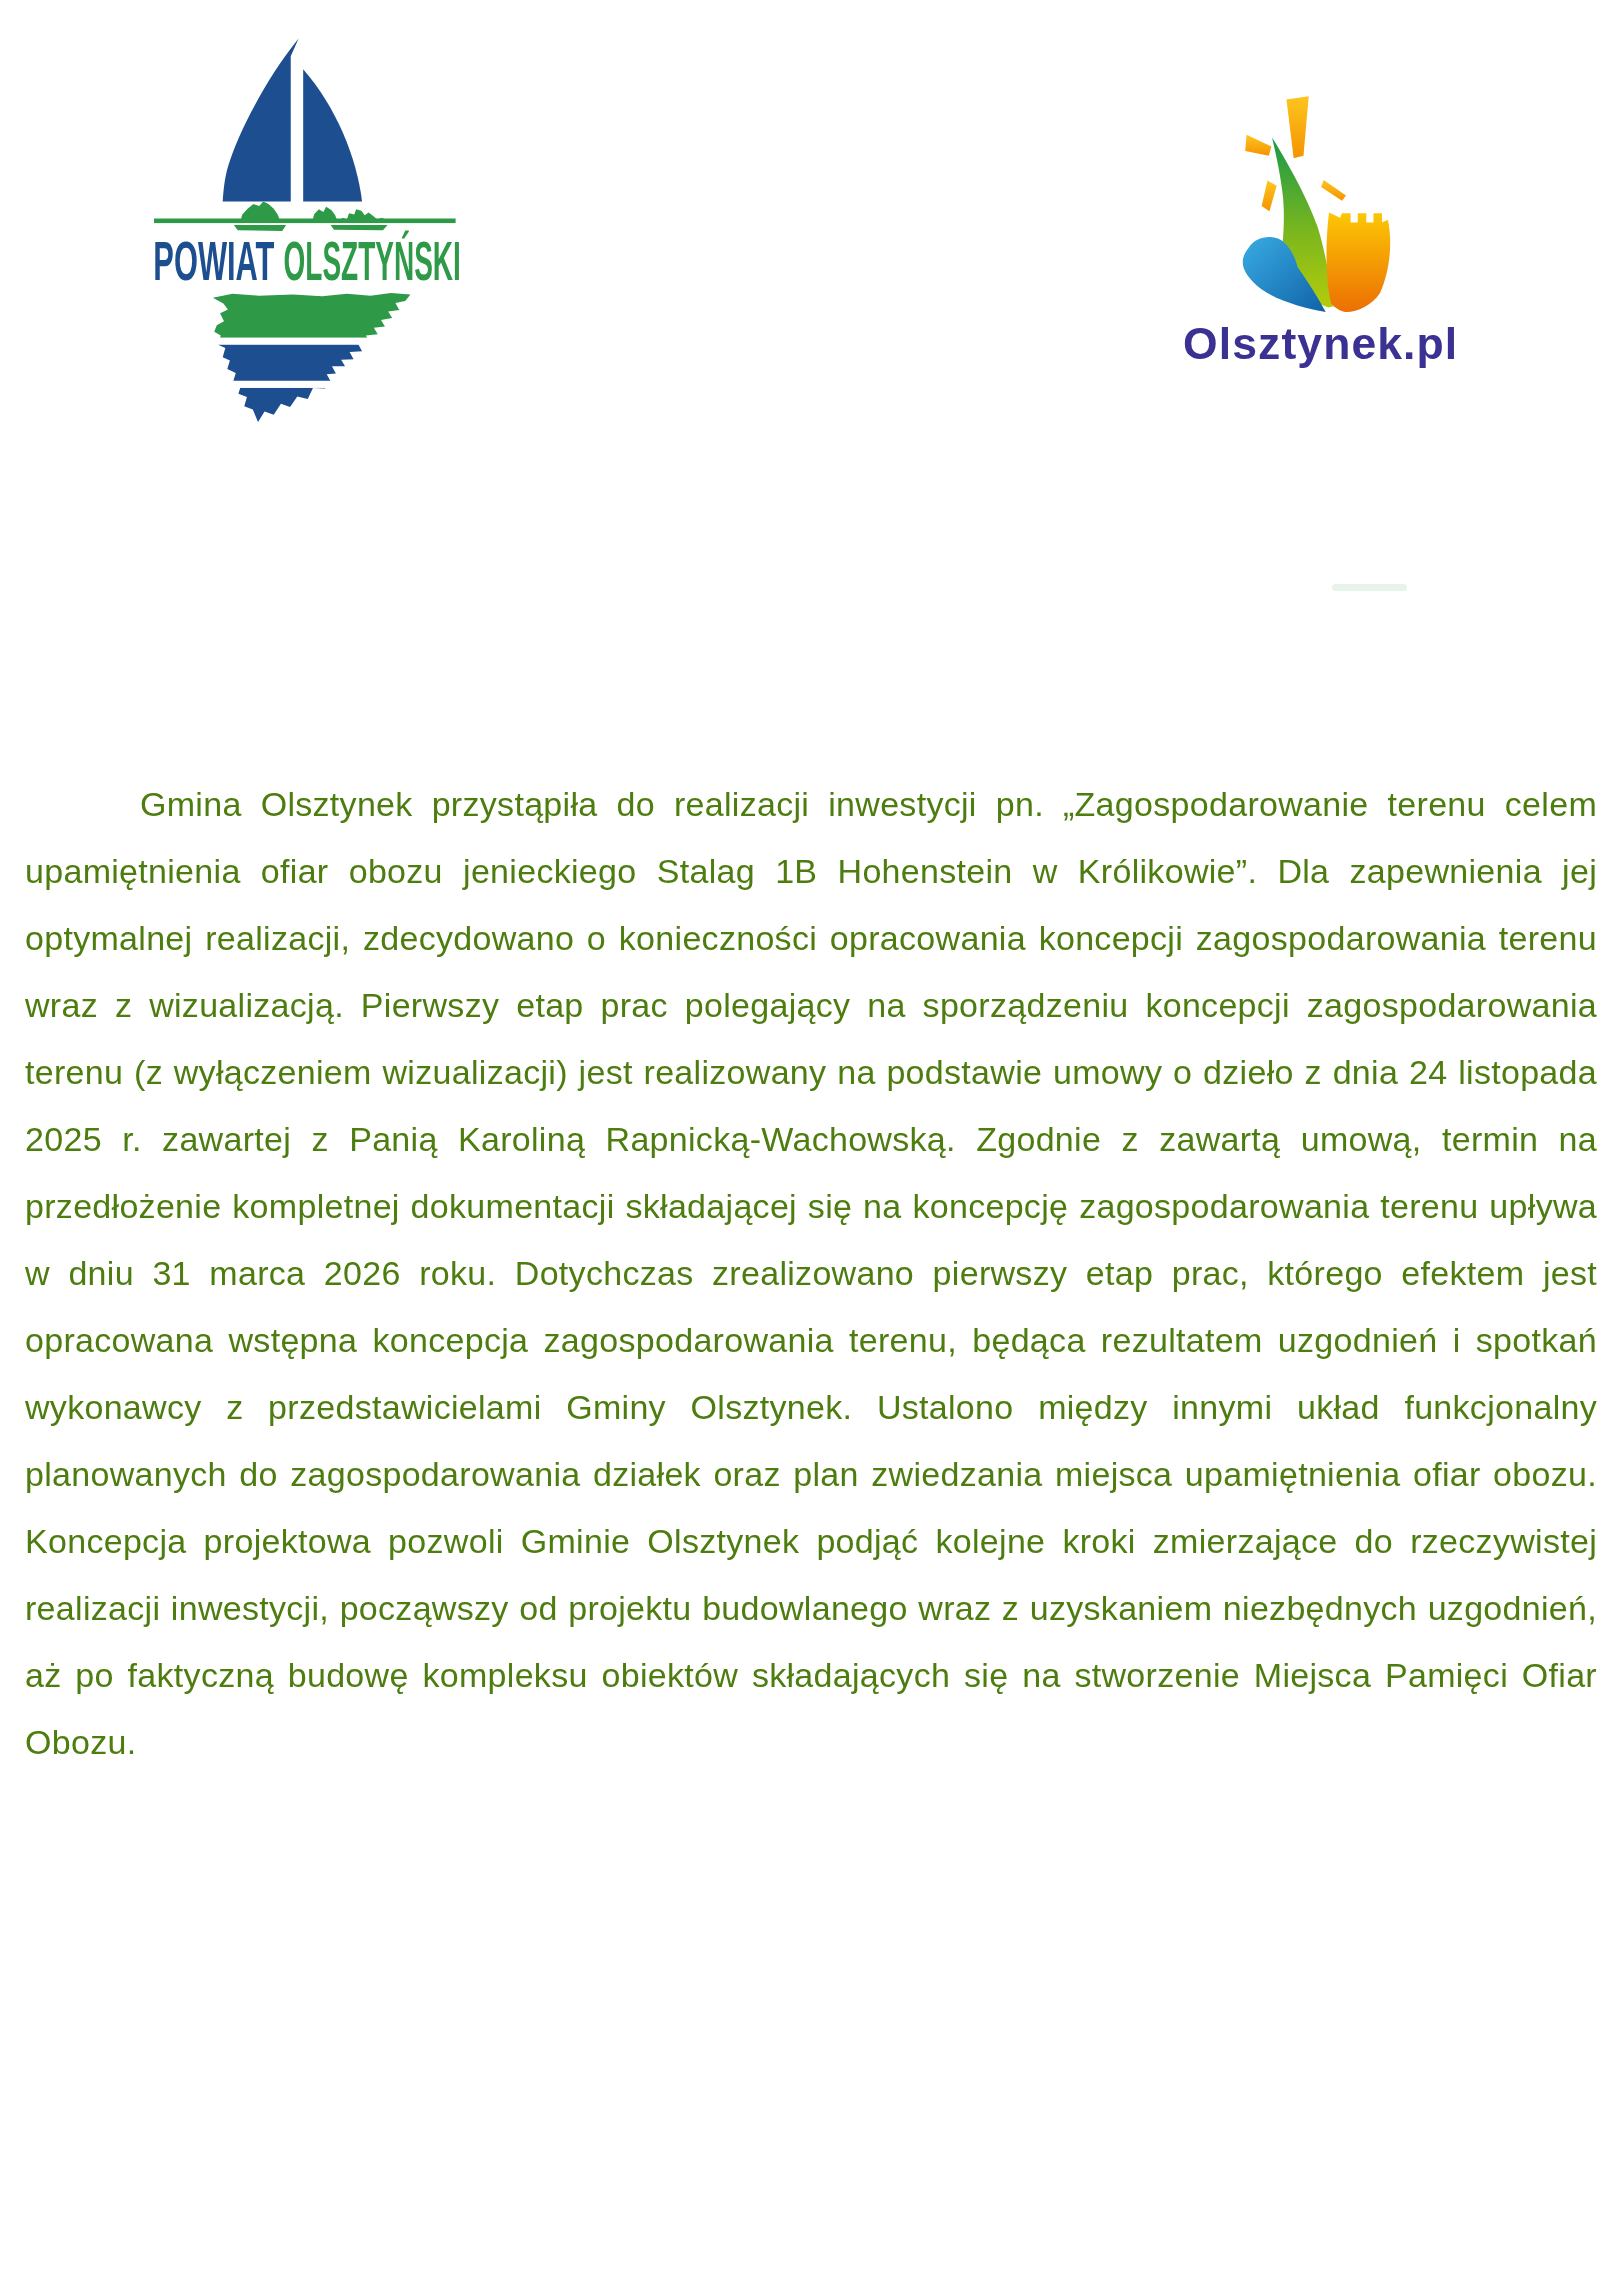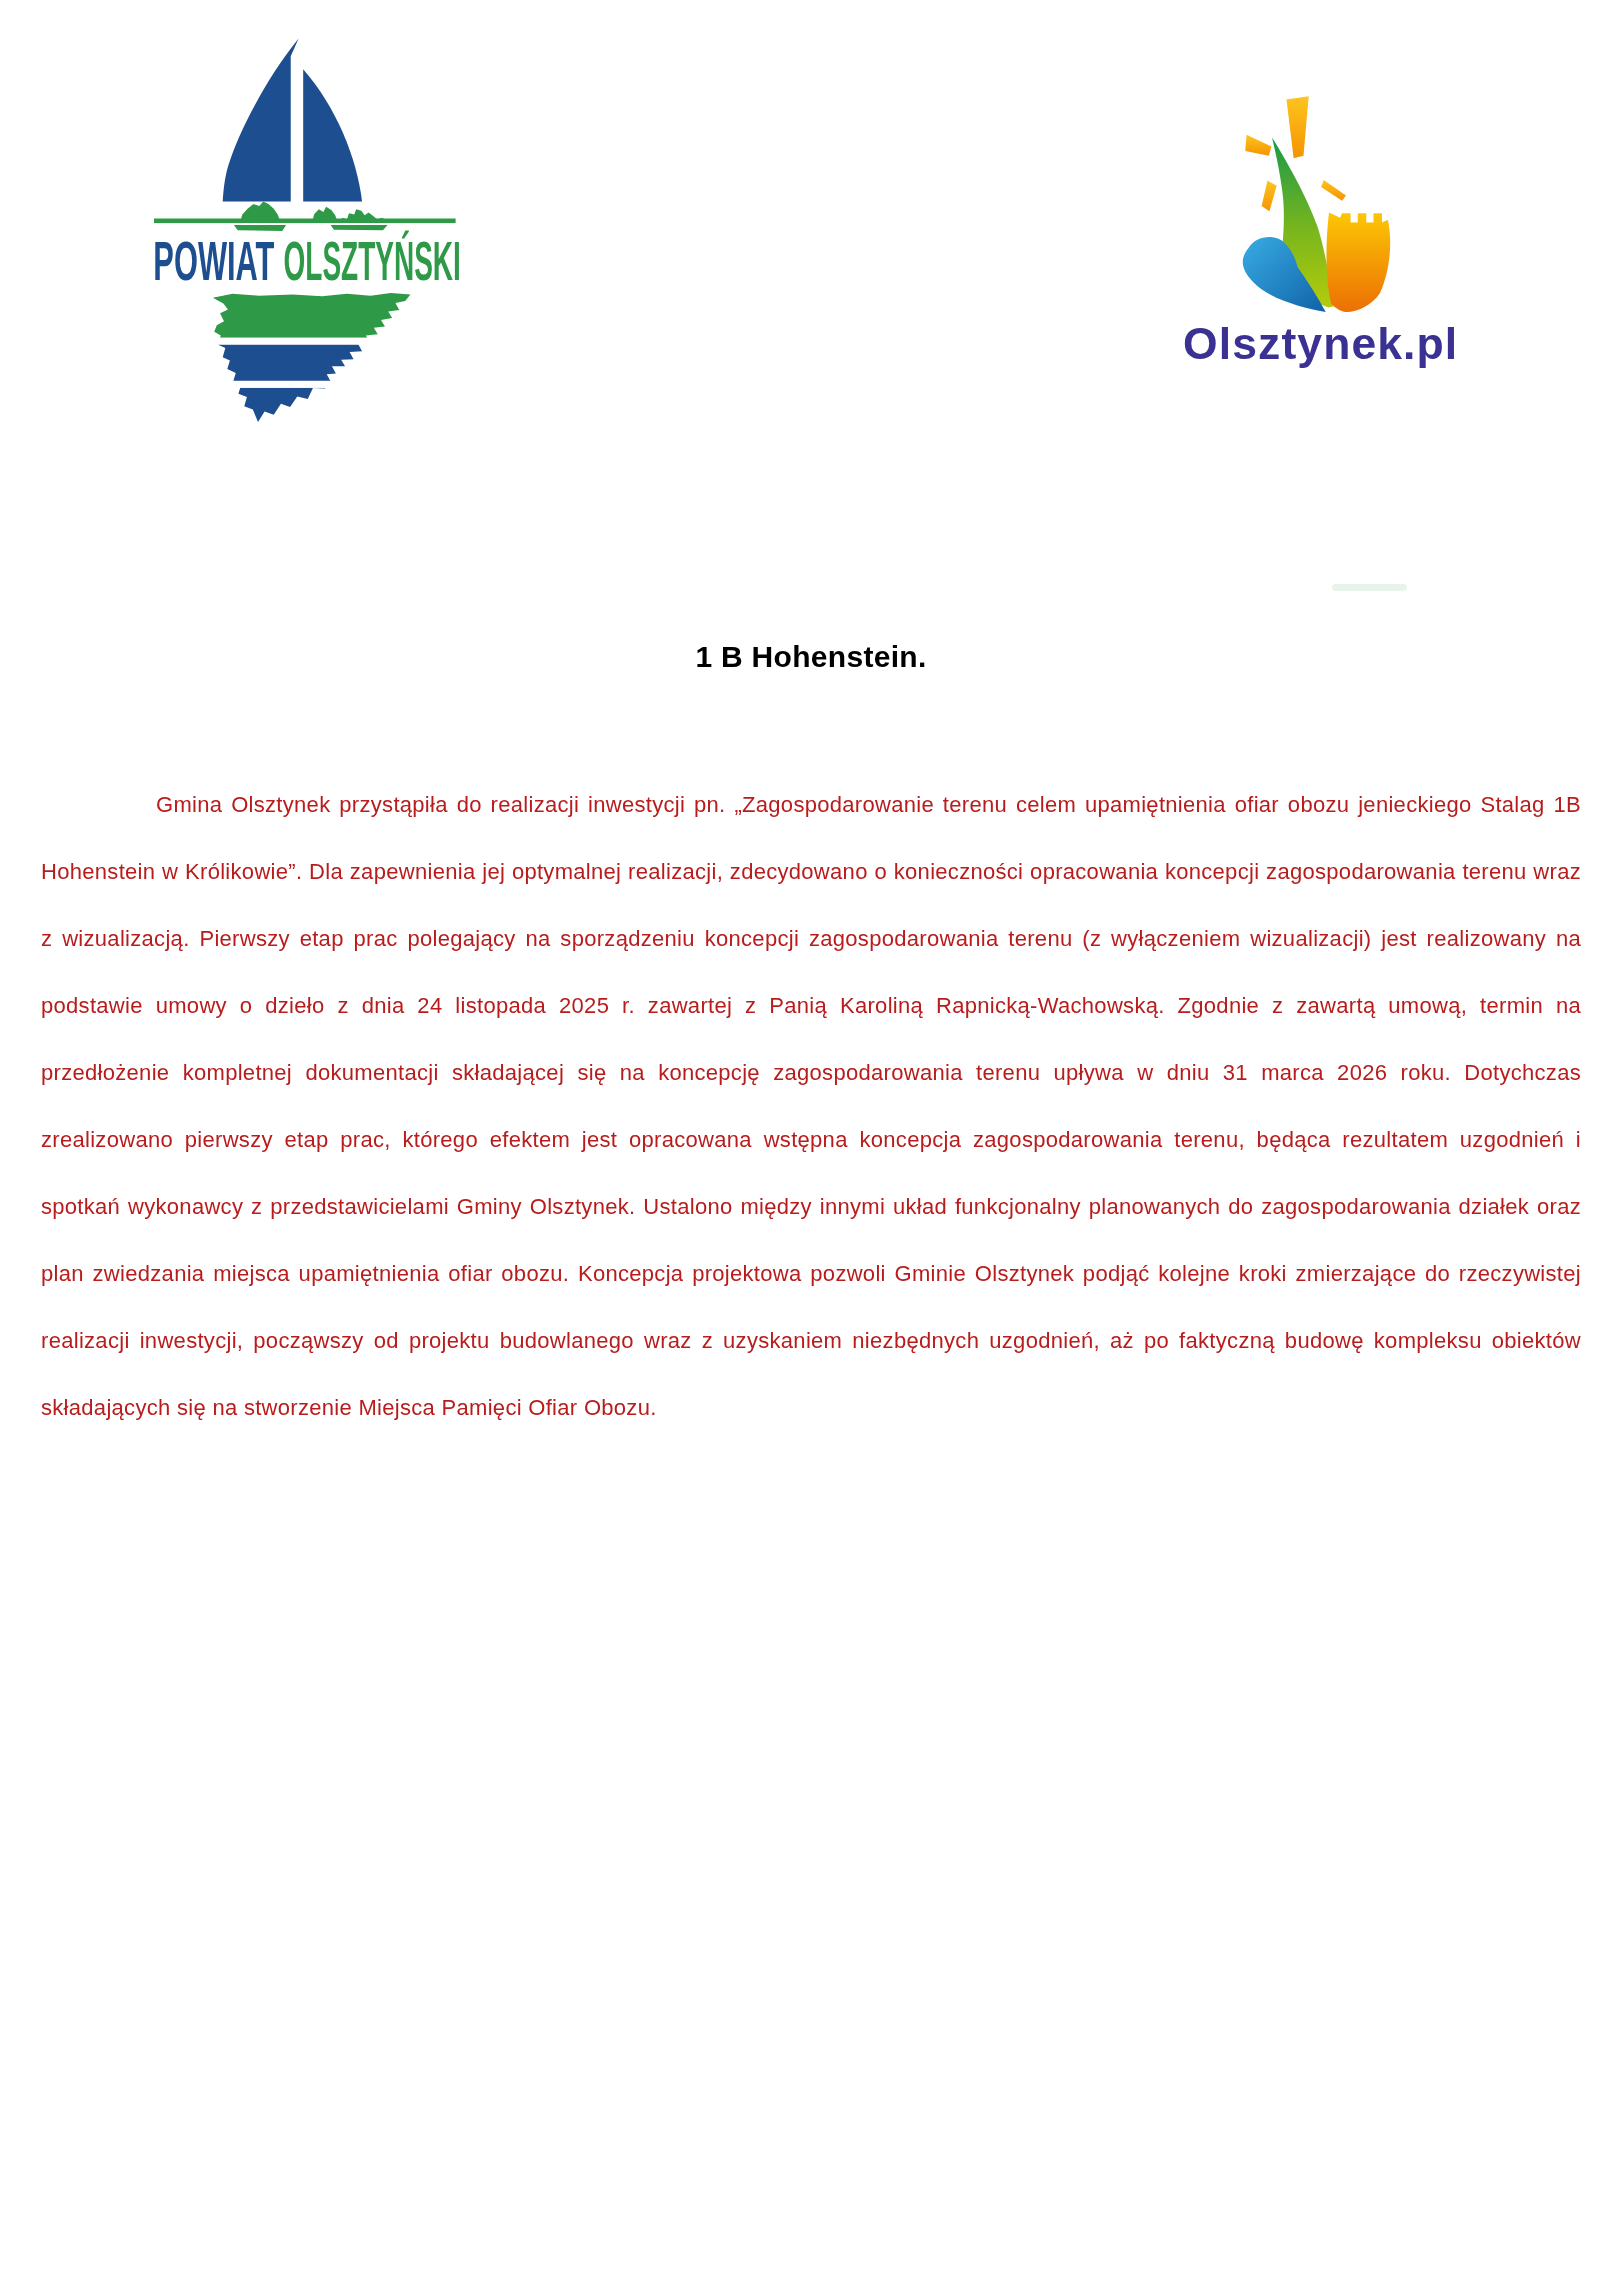--- a/index.html
+++ b/index.html
@@ -32,27 +32,27 @@
     letter-spacing: 0.3px;
     color: #000000;
   }
   .doc-body {
     position: absolute;
     left: 25px;
     right: 26px;
     top: 754px;
   }
   .doc-body p {
-    margin: 16px;
-    font-size: 22px;
+    margin: 0;
+    font-size: 34px;
     line-height: 67px;
     letter-spacing: 0.3px;
     text-align: justify;
     text-indent: 115px;
-    color: #b91c1c;
+    color: #4d7c0f;
   }
   .doc-body p.first { margin-top: 17px; }
   .doc-body p.second { margin-top: 19.6px; }
   .smudge {
     position: absolute;
     left: 1332px;
     top: 584px;
     width: 75px;
     height: 7.2px;
     border-radius: 3.9px;
@@ -133,21 +133,20 @@
       <path fill="url(#grad-water)" d="M1908,379 C1919,360 1949,357 1963,371 C1974,382 1980,396 1983,408
                C1998,430 2013,452 2026,477 C1988,470 1938,456 1915,431
                C1897,413 1894,396 1908,379 Z"></path>
       <text x="1808" y="549" font-size="68" font-weight="600" font-family="Liberation Sans, sans-serif" textLength="419" lengthAdjust="spacing" fill="#3a3192">Olsztynek.pl</text>
     </g>
   </svg>
 
   <div class="smudge"></div>
 
   <div class="doc-title">
-    <div>1 B Hohenstein.</div>
   </div>
 
   <div class="doc-body">
     <p class="first">Gmina Olsztynek przystąpiła do realizacji inwestycji pn. „Zagospodarowanie terenu celem upamiętnienia ofiar obozu jenieckiego Stalag 1B Hohenstein w Królikowie”. Dla zapewnienia jej optymalnej realizacji, zdecydowano o konieczności opracowania koncepcji zagospodarowania terenu wraz z wizualizacją. Pierwszy etap prac polegający na sporządzeniu koncepcji zagospodarowania terenu (z wyłączeniem wizualizacji) jest realizowany na podstawie umowy o dzieło z dnia 24 listopada 2025 r. zawartej z Panią Karoliną Rapnicką-Wachowską. Zgodnie z zawartą umową, termin na przedłożenie kompletnej dokumentacji składającej się na koncepcję zagospodarowania terenu upływa w dniu 31 marca 2026 roku. Dotychczas zrealizowano pierwszy etap prac, którego efektem jest opracowana wstępna koncepcja zagospodarowania terenu, będąca rezultatem uzgodnień i spotkań wykonawcy z przedstawicielami Gminy Olsztynek. Ustalono między innymi układ funkcjonalny planowanych do zagospodarowania działek oraz plan zwiedzania miejsca upamiętnienia ofiar obozu. Koncepcja projektowa pozwoli Gminie Olsztynek podjąć kolejne kroki zmierzające do rzeczywistej realizacji inwestycji, począwszy od projektu budowlanego wraz z uzyskaniem niezbędnych uzgodnień, aż po faktyczną budowę kompleksu obiektów składających się na stworzenie Miejsca Pamięci Ofiar Obozu.</p>
   </div>
 
 </div>
 
 
 </body></html>

